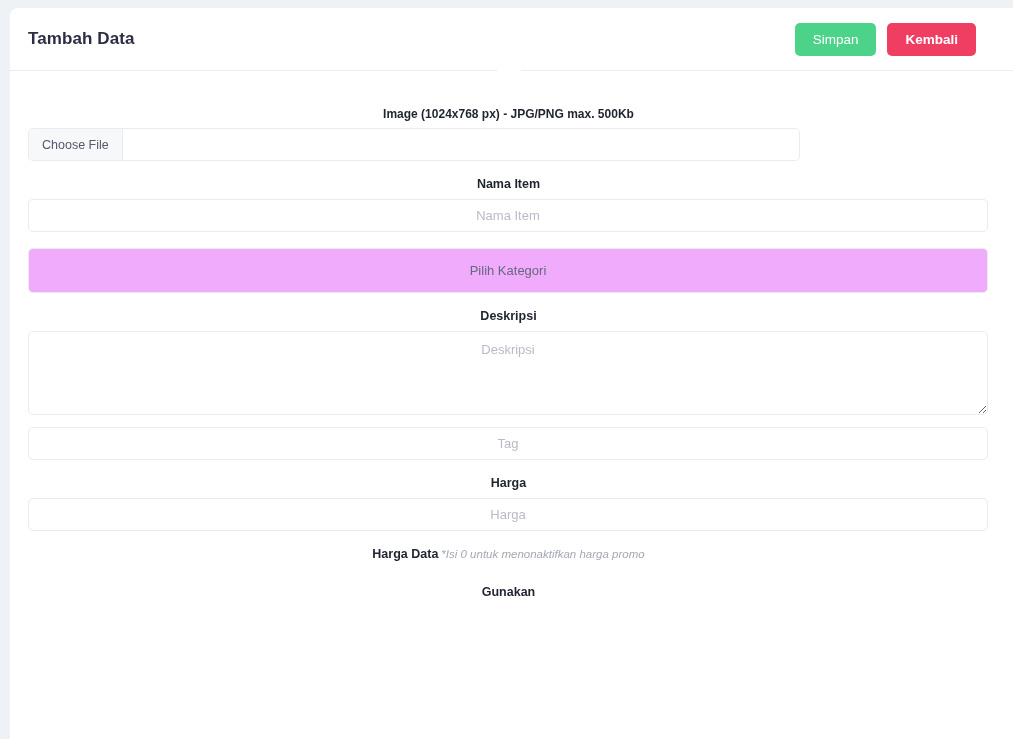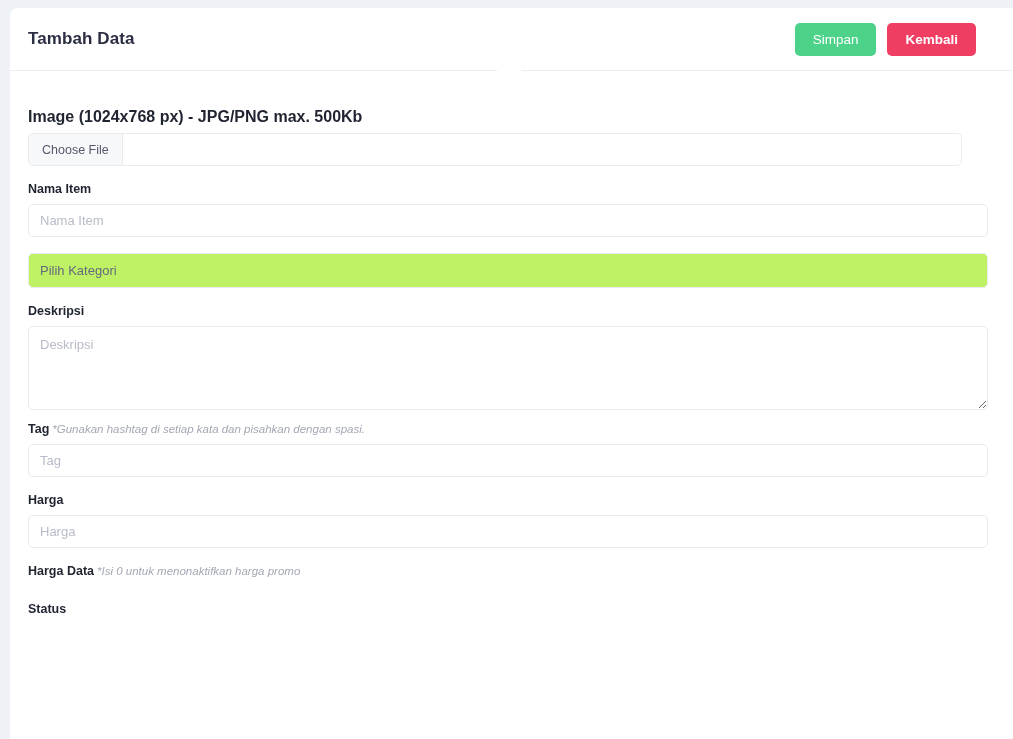--- a/index.html
+++ b/index.html
@@ -1,15 +1,15 @@
 <!DOCTYPE html>
 <html><head>
 <meta charset="utf-8">
 <style>
-  * { box-sizing: border-box; }
+  * { box-sizing: border-box; text-align: center; }
   html, body {
     margin: 0;
     padding: 0;
     width: 1013px;
     height: 739px;
     overflow: hidden;
     background: #eef1f5;
     font-family: "Liberation Sans", sans-serif;
   }
 
@@ -109,59 +109,59 @@
     line-height: 1.2;
   }
   .field-label .hint {
     font-weight: normal;
     font-style: italic;
     color: #a4a8b4;
     font-size: 11.5px;
     margin-left: 3px;
   }
   .label-file {
-    font-size: 16px;
+    font-size: 12px;
     font-weight: bold;
     color: #1f2430;
   }
 
   .control {
     width: 960px;
     height: 33px;
     border: 1px solid #e9ebef;
     border-radius: 5px;
     background: #ffffff;
     font-size: 13px;
     font-family: "Liberation Sans", sans-serif;
     color: #6c7183;
     padding: 0 11px;
     outline: none;
     display: block;
   }
   .control::placeholder { color: #b9bcc8; }
 
   .control-select {
-    height: 35px;
+    height: 45px;
     color: #646a7d;
     appearance: none;
     -webkit-appearance: none;
-    background: #bef264;
+    background: #f0abfc;
   }
 
   .control-textarea {
     height: 84px;
     padding: 9px 11px;
     resize: vertical;
     line-height: 1.4;
     color: #6c7183;
   }
 
   
   .file-row {
-    width: 934px;
+    width: 772px;
     height: 33px;
     border: 1px solid #e9ebef;
     border-radius: 5px;
     background: #ffffff;
     display: flex;
     align-items: stretch;
     overflow: hidden;
   }
   .file-btn {
     display: flex;
@@ -232,23 +232,20 @@
       <div class="gap-16"></div>
 
       <div class="field">
         <span class="field-label">Deskripsi</span>
         <textarea class="control control-textarea" placeholder="Deskripsi" style=""></textarea>
       </div>
 
       <div class="gap-12"></div>
 
       <div class="field">
-        <span class="field-label">
-          <span>Tag</span><span class="hint">*Gunakan hashtag di setiap kata dan pisahkan dengan spasi.</span>
-        </span>
         <input class="control" type="text" placeholder="Tag" style="">
       </div>
 
       <div class="gap-16"></div>
 
       <div class="field">
         <span class="field-label">Harga</span>
         <input class="control" type="text" placeholder="Harga" style="">
       </div>
 
@@ -256,18 +253,18 @@
 
       <div class="field">
         <span class="field-label">
           <span>Harga Data</span><span class="hint">*Isi 0 untuk menonaktifkan harga promo</span>
         </span>
       </div>
 
       <div class="gap-16"></div>
 
       <div class="field">
-        <span class="field-label">Status</span>
+        <span class="field-label">Gunakan</span>
       </div>
 
     </div>
   </div>
 </div>
 
 </body></html>

